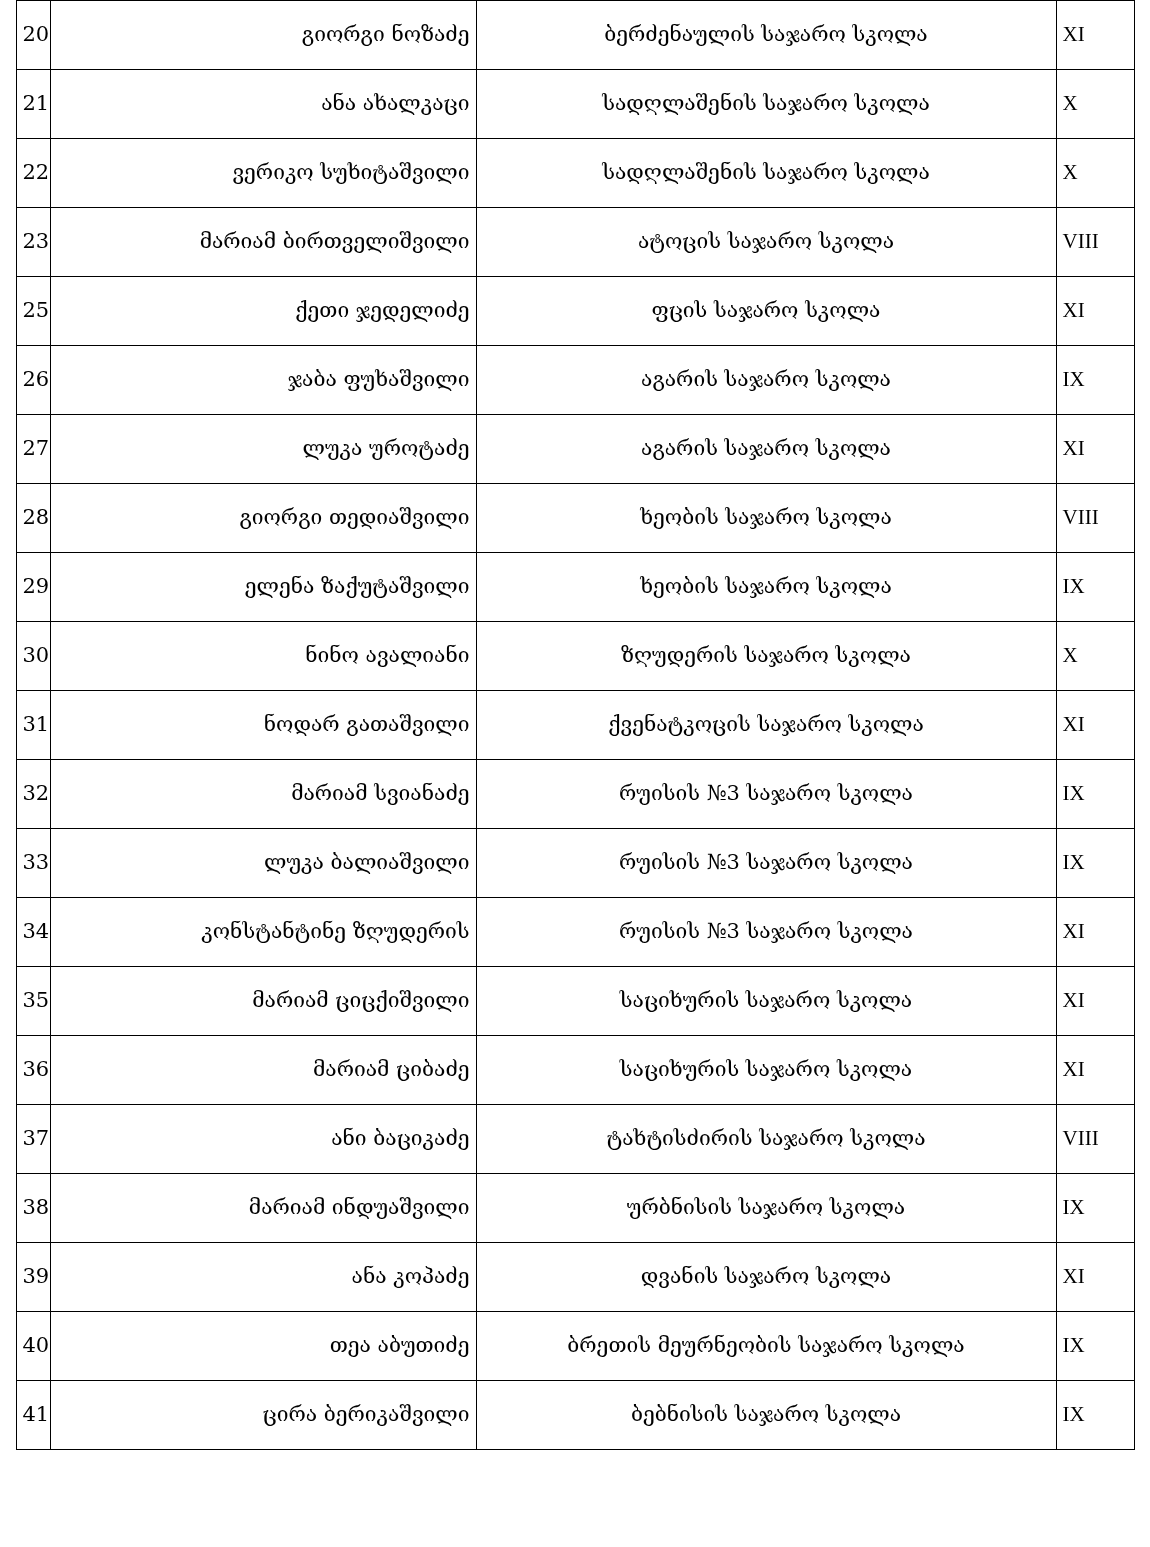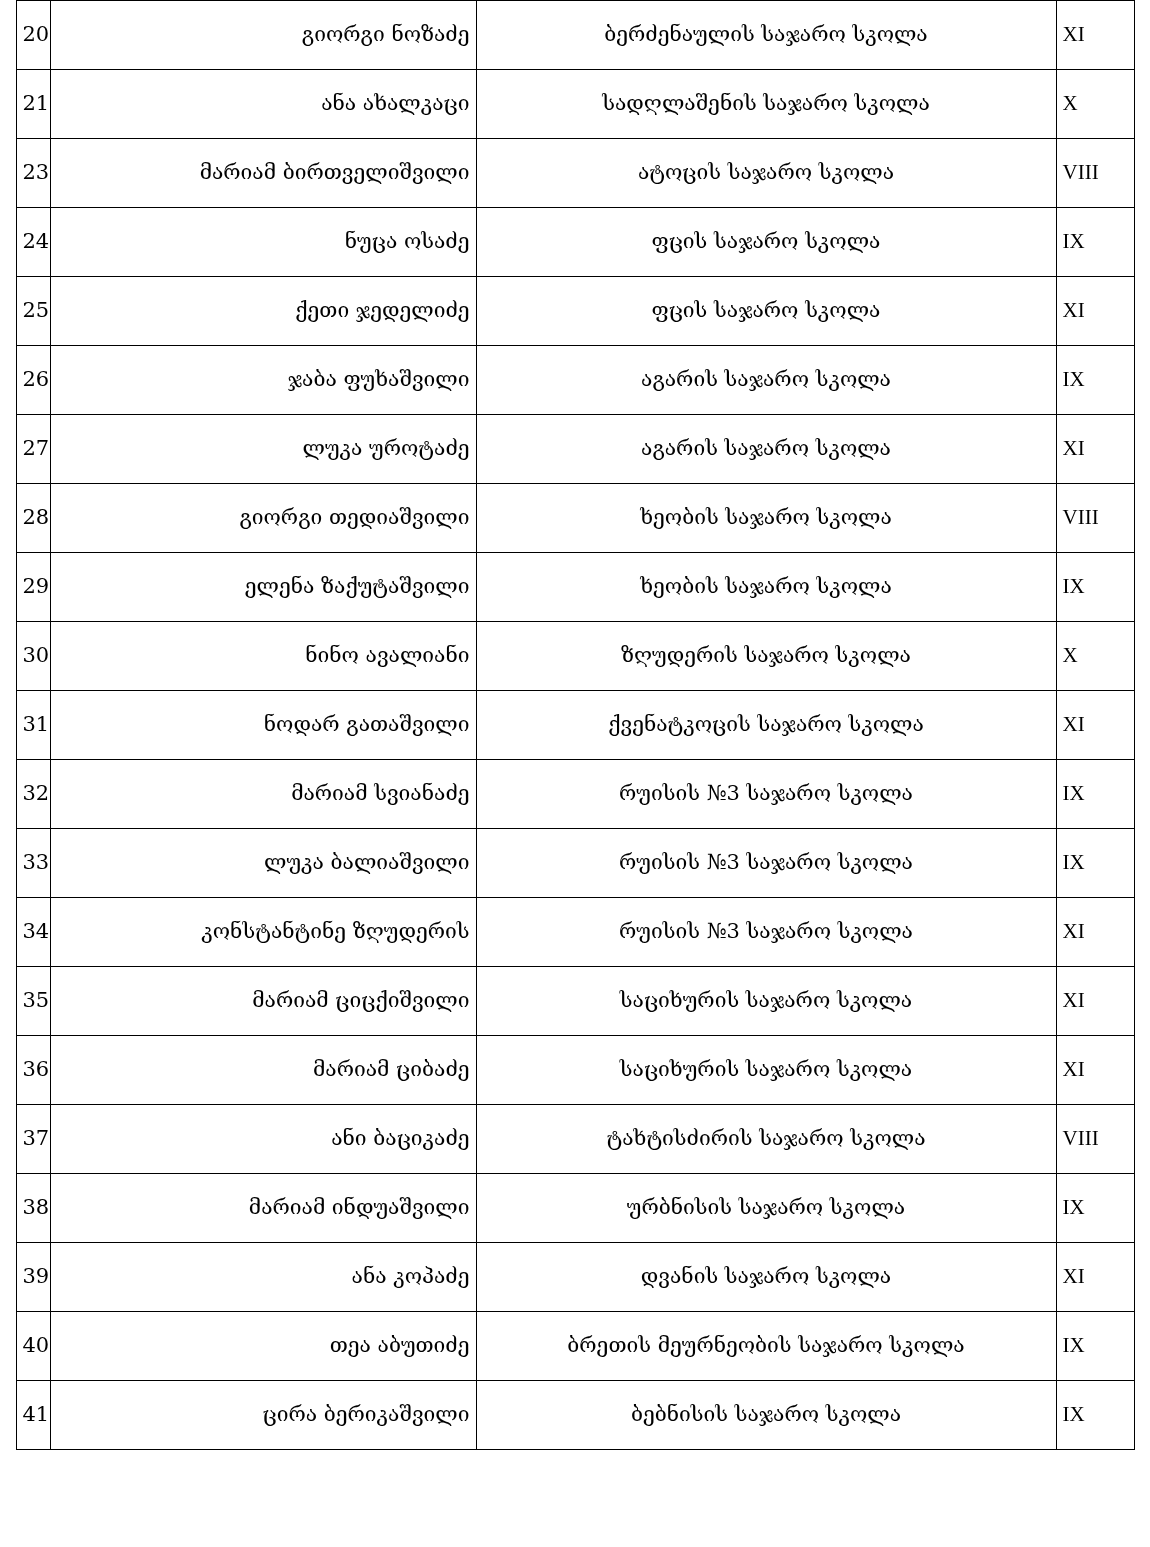--- a/index.html
+++ b/index.html
@@ -77,30 +77,30 @@
           <td class="school">ბერძენაულის საჯარო სკოლა</td>
           <td class="grade">XI</td>
         </tr>
         <tr>
           <td class="num">21</td>
           <td class="name">ანა ახალკაცი</td>
           <td class="school">სადღლაშენის საჯარო სკოლა</td>
           <td class="grade">X</td>
         </tr>
         <tr>
+          <td class="num">22</td>
+          <td class="name">ვერიკო სუხიტაშვილი</td>
+          <td class="school">სადღლაშენის საჯარო სკოლა</td>
+          <td class="grade">X</td>
+        </tr>
+        <tr>
           <td class="num">23</td>
           <td class="name">მარიამ ბირთველიშვილი</td>
           <td class="school">ატოცის საჯარო სკოლა</td>
           <td class="grade">VIII</td>
-        </tr>
-        <tr>
-          <td class="num">24</td>
-          <td class="name">ნუცა ოსაძე</td>
-          <td class="school">ფცის საჯარო სკოლა</td>
-          <td class="grade">IX</td>
         </tr>
         <tr>
           <td class="num">25</td>
           <td class="name">ქეთი ჯედელიძე</td>
           <td class="school">ფცის საჯარო სკოლა</td>
           <td class="grade">XI</td>
         </tr>
         <tr>
           <td class="num">26</td>
           <td class="name">ჯაბა ფუხაშვილი</td>

